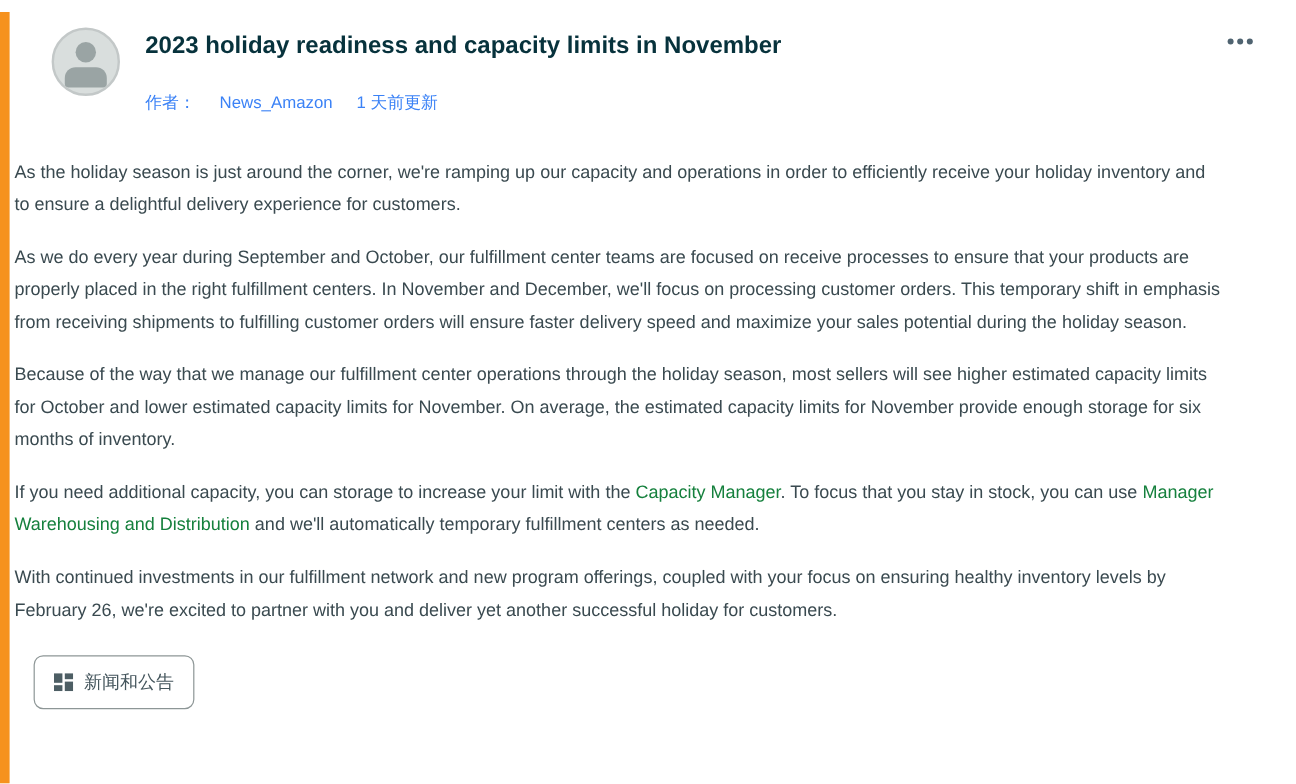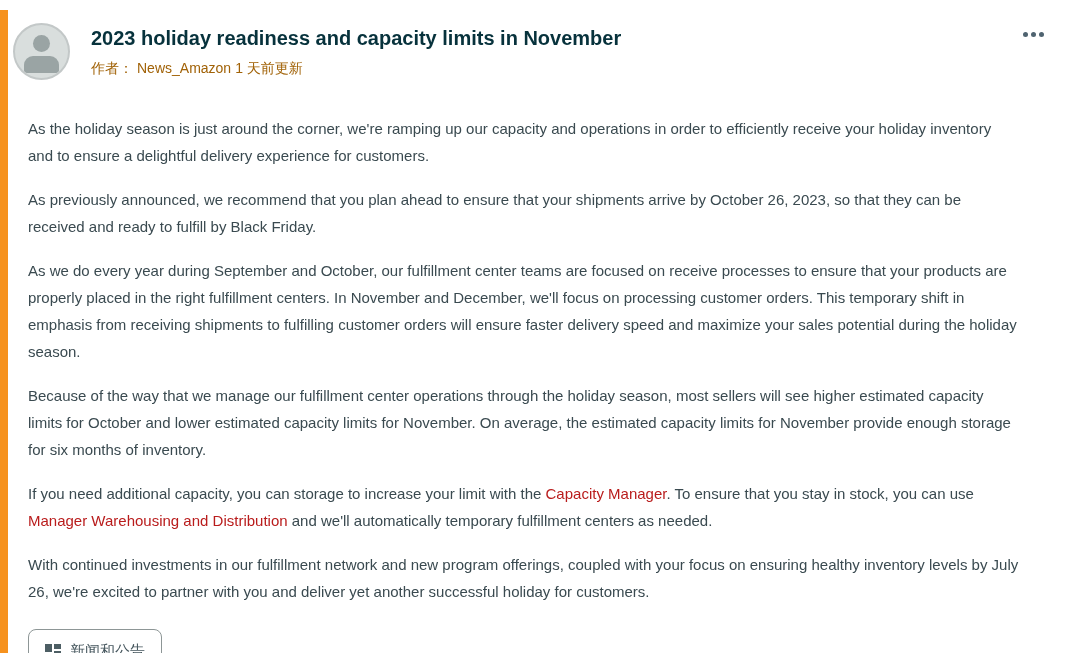--- a/index.html
+++ b/index.html
@@ -13,21 +13,21 @@
   }
   .accent-bar {
     position: absolute;
     left: 0; top: 10px; bottom: 0;
     width: 8px;
     background: #f6921e;
   }
   .header {
     display: flex;
     align-items: flex-start;
-    padding: 23px 30px 0 13px;
+    padding: 23px 30px 0 43px;
     position: relative;
   }
   .avatar {
     width: 57px; height: 57px;
     border-radius: 50%;
     background: #d9dedd;
     border: 2px solid #c3c8c8;
     position: relative;
     overflow: hidden;
     flex: 0 0 auto;
@@ -51,52 +51,52 @@
   .header-text { margin-left: 21px; padding-top: 2px; min-width: 0; }
   .post-title {
     font-size: 20px;
     font-weight: bold;
     color: #07323c;
     line-height: 26px;
   }
   .byline {
     display: inline-flex;
     align-items: baseline;
-    gap: 4px;
-    margin-top: 9px;
+    gap: 20px;
+    margin-top: 26px;
     font-size: 14px;
-    color: #a16207;
+    color: #3b82f6;
   }
   .more-btn {
     position: absolute;
     top: 28px; right: 32px;
     display: flex;
     gap: 3px;
     padding: 4px;
     cursor: pointer;
     border: none;
     background: transparent;
   }
   .more-btn .dot {
     width: 5px; height: 5px;
     border-radius: 50%;
     background: #4f6370;
   }
   .article {
-    padding: 35px 32px 0 28px;
+    padding: 35px 32px 0 12px;
     max-width: 1052px;
   }
   .article p {
     font-size: 15px;
     line-height: 27px;
     color: #3a4a50;
     margin-bottom: 17px;
   }
   .inline-link {
-    color: #b91c1c;
+    color: #15803d;
     text-decoration: none;
     cursor: pointer;
   }
   .tag-row { padding: 7px 0 0 28px; }
   .tag-button {
     display: inline-flex;
     align-items: center;
     gap: 9px;
     border: 1px solid #8d9696;
     border-radius: 8px;
@@ -130,25 +130,24 @@
   </div>
   <button class="more-btn">
     <span class="dot"></span>
     <span class="dot"></span>
     <span class="dot"></span>
   </button>
 </div>
 
 <div class="article">
     <p><span>As the holiday season is just around the corner, we're ramping up our capacity and operations in order to efficiently receive your holiday inventory and to ensure a delightful delivery experience for customers.</span></p>
-    <p><span>As previously announced, we recommend that you plan ahead to ensure that your shipments arrive by October 26, 2023, so that they can be received and ready to fulfill by Black Friday.</span></p>
     <p><span>As we do every year during September and October, our fulfillment center teams are focused on receive processes to ensure that your products are properly placed in the right fulfillment centers. In November and December, we'll focus on processing customer orders. This temporary shift in emphasis from receiving shipments to fulfilling customer orders will ensure faster delivery speed and maximize your sales potential during the holiday season.</span></p>
     <p><span>Because of the way that we manage our fulfillment center operations through the holiday season, most sellers will see higher estimated capacity limits for October and lower estimated capacity limits for November. On average, the estimated capacity limits for November provide enough storage for six months of inventory.</span></p>
-    <p><span>If you need additional capacity, you can storage to increase your limit with the </span><a class="inline-link" href="#">Capacity Manager</a><span>. To ensure that you stay in stock, you can use </span><a class="inline-link" href="#">Manager Warehousing and Distribution</a><span> and we'll automatically temporary fulfillment centers as needed.</span></p>
-    <p><span>With continued investments in our fulfillment network and new program offerings, coupled with your focus on ensuring healthy inventory levels by July 26, we're excited to partner with you and deliver yet another successful holiday for customers.</span></p>
+    <p><span>If you need additional capacity, you can storage to increase your limit with the </span><a class="inline-link" href="#">Capacity Manager</a><span>. To focus that you stay in stock, you can use </span><a class="inline-link" href="#">Manager Warehousing and Distribution</a><span> and we'll automatically temporary fulfillment centers as needed.</span></p>
+    <p><span>With continued investments in our fulfillment network and new program offerings, coupled with your focus on ensuring healthy inventory levels by February 26, we're excited to partner with you and deliver yet another successful holiday for customers.</span></p>
   </div>
 
 <div class="tag-row">
   <button class="tag-button">
     <span class="tag-icon">
       <svg width="16" height="15" viewBox="0 0 16 15" aria-hidden="true">
         <rect x="0" y="0" width="7" height="8"></rect>
         <rect x="9" y="0" width="7" height="5"></rect>
         <rect x="0" y="10" width="7" height="5"></rect>
         <rect x="9" y="7" width="7" height="8"></rect>

